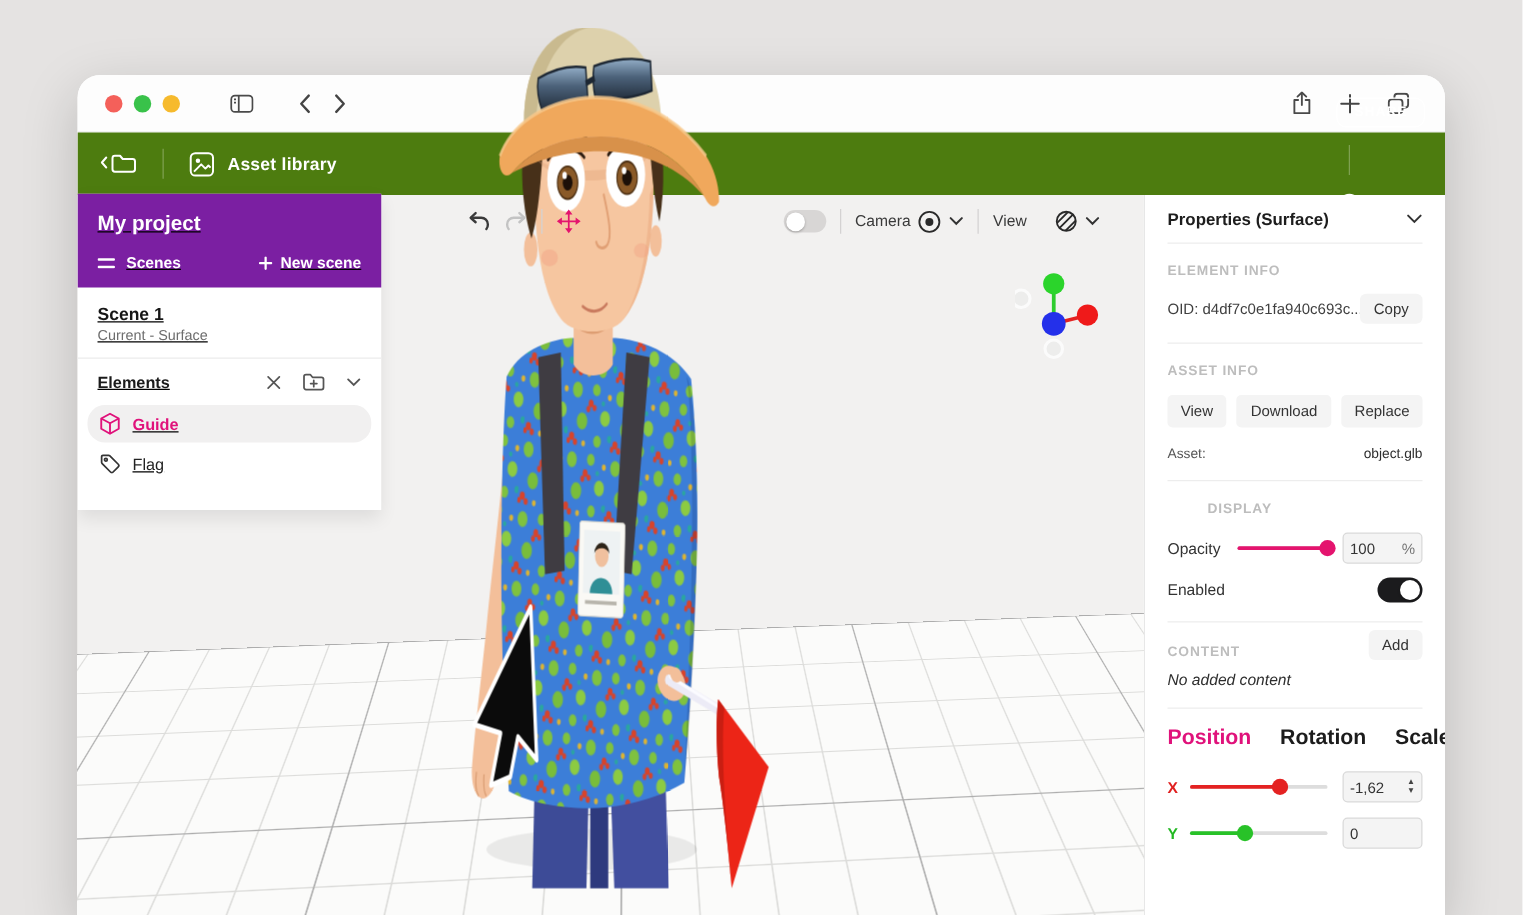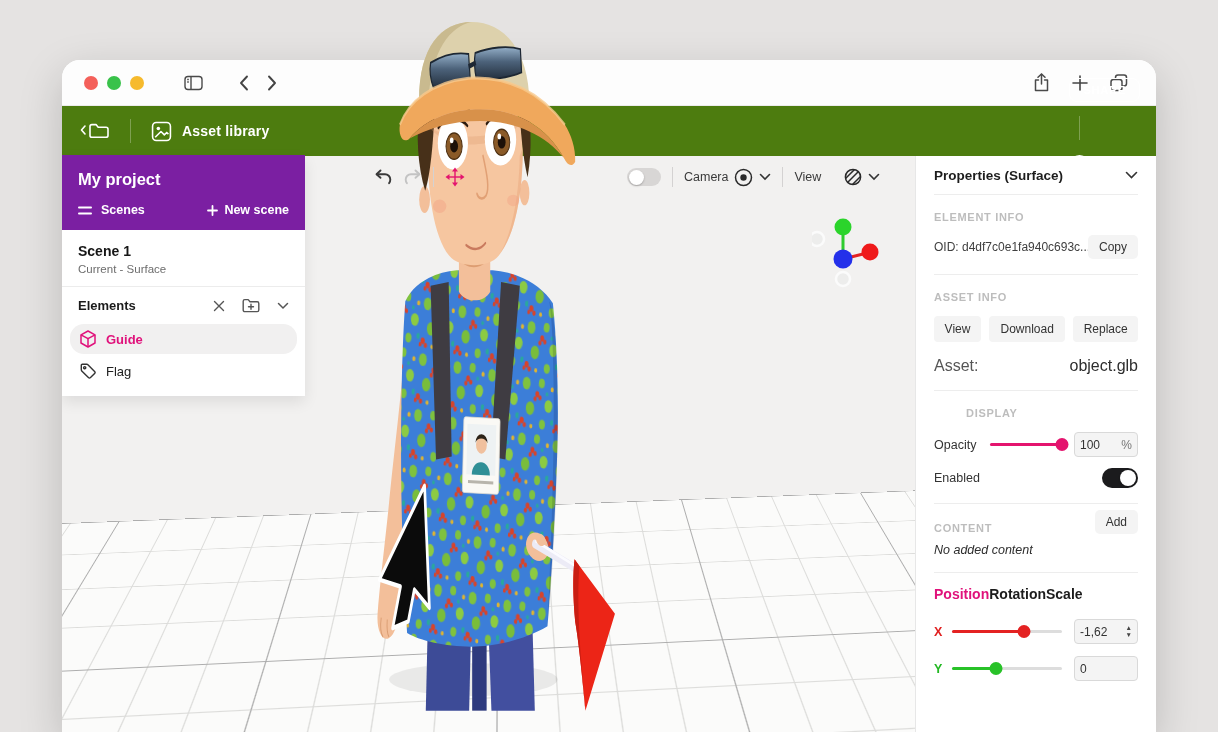--- a/index.html
+++ b/index.html
@@ -43,21 +43,21 @@
          background-image:
            linear-gradient(90deg,#adadad 1.5px,transparent 1.5px),
            linear-gradient(#adadad 1.5px,transparent 1.5px),
            linear-gradient(90deg,#dcdcda 1px,transparent 1px),
            linear-gradient(#dcdcda 1px,transparent 1px);
          background-size:184px 184px,184px 184px,46px 46px,46px 46px;
          transform:perspective(760px) rotateX(51deg) rotateZ(-3.5deg);transform-origin:50% 0;}
 
   
   .sidebar{position:absolute;left:0;top:0;width:243px;background:#fff;z-index:6;
-           box-shadow:0 6px 14px rgba(0,0,0,.09);padding-bottom:8px;}
+           box-shadow:0 6px 14px rgba(0,0,0,.09);padding-bottom:20px;text-decoration:underline;}
   .sb-head{background:#7b1fa2;color:#fff;padding:15px 16px 13px;}
   .sb-title{font-size:16.5px;font-weight:700;}
   .sb-row{display:flex;align-items:center;margin-top:14px;}
   .sb-scenes{display:flex;align-items:center;gap:9px;font-size:12.5px;font-weight:600;}
   .sb-row .spacer{flex:1;}
   .sb-new{display:flex;align-items:center;gap:6px;font-size:12.5px;font-weight:600;cursor:pointer;}
   .scene-block{padding:13px 16px 11px;border-bottom:1px solid #ececec;}
   .scene-name{font-size:14px;font-weight:700;color:#161616;}
   .scene-sub{font-size:11.5px;color:#6d6d6d;margin-top:4px;}
   .elements-row{display:flex;align-items:center;padding:11px 16px 9px;}
@@ -83,41 +83,41 @@
               border-bottom:1px solid #ededed;}
   .panel-title{font-size:13.5px;font-weight:700;color:#1d1d1d;}
   .sec-h{font-size:11px;font-weight:700;color:#bdbdbd;letter-spacing:.7px;}
   .hr{height:1px;background:#ededed;margin:15px 0 0;}
   .oid-row{display:flex;align-items:center;margin-top:12px;}
   .oid-text{font-size:12px;color:#3f3f3f;flex:1;white-space:nowrap;overflow:hidden;}
   .sm-btn{background:#f4f4f4;border:none;border-radius:5px;padding:5px 11px;font-size:12px;color:#333;
           cursor:pointer;font-family:inherit;}
   .ai-btns{display:flex;gap:8px;margin-top:13px;}
   .ai-btns .sm-btn{flex:1;padding:6px 0;text-align:center;border-radius:4px;}
-  .kv-row{display:flex;margin-top:15px;font-size:16px;}
+  .kv-row{display:flex;margin-top:15px;font-size:11px;}
   .kv-k{color:#555;} .kv-row .spacer{flex:1;} .kv-v{color:#2e2e2e;}
   .ctl-row{display:flex;align-items:center;margin-top:13px;}
   .ctl-lbl{font-size:12.5px;color:#333;width:54px;}
   .slider{flex:1;height:3px;background:#ddd;border-radius:2px;position:relative;margin:0 12px 0 2px;}
   .slider .fill{position:absolute;left:0;top:0;height:100%;border-radius:2px;}
   .slider .knob{position:absolute;top:-5.5px;width:13px;height:13px;border-radius:50%;transform:translateX(-50%);}
   .valbox{width:52px;height:23px;background:#f4f4f4;border:1px solid #d9d9d9;border-radius:4px;
           display:flex;align-items:center;padding:0 5px;font-size:12px;color:#333;box-sizing:content-box;}
   .valbox .vb-val{flex:1;}
   .vb-unit{color:#777;}
   .spin{display:flex;flex-direction:column;gap:1px;color:#444;font-size:6.5px;line-height:1;cursor:pointer;}
   .tgl-on{width:36px;height:20px;background:#1b1b1d;}
   .tgl-on .knob{width:16px;height:16px;right:2px;}
   .content-sec{position:relative;margin-top:18px;}
   .add-btn{position:absolute;right:0;top:-12px;}
   .empty-txt{font-style:italic;font-size:12.5px;color:#2e2e2e;margin-top:9px;}
   .tr-head{display:flex;align-items:center;justify-content:space-between;margin-top:18px;}
   .kebab{display:flex;flex-direction:column;gap:3px;cursor:pointer;padding:2px 4px;}
   .kebab i{width:3.5px;height:3.5px;border-radius:50%;background:#2a2a2a;}
-  .tabs{display:flex;margin-top:13px;font-size:14px;font-weight:600;color:#1c1c1c;}
+  .tabs{display:flex;gap:23px;margin-top:13px;font-size:17px;font-weight:600;color:#1c1c1c;}
   .tab{cursor:pointer;} .tab.active{color:#e0127b;}
   .ax-lbl{font-size:12.5px;font-weight:700;width:16px;}
   .ax-x{color:#e02020;} .ax-y{color:#22b822;}
 
   
   .char-svg{position:absolute;left:330px;top:22px;z-index:20;pointer-events:none;}
   .gizmo{position:absolute;left:750px;top:50px;}
 </style>
 </head>
 <body>

